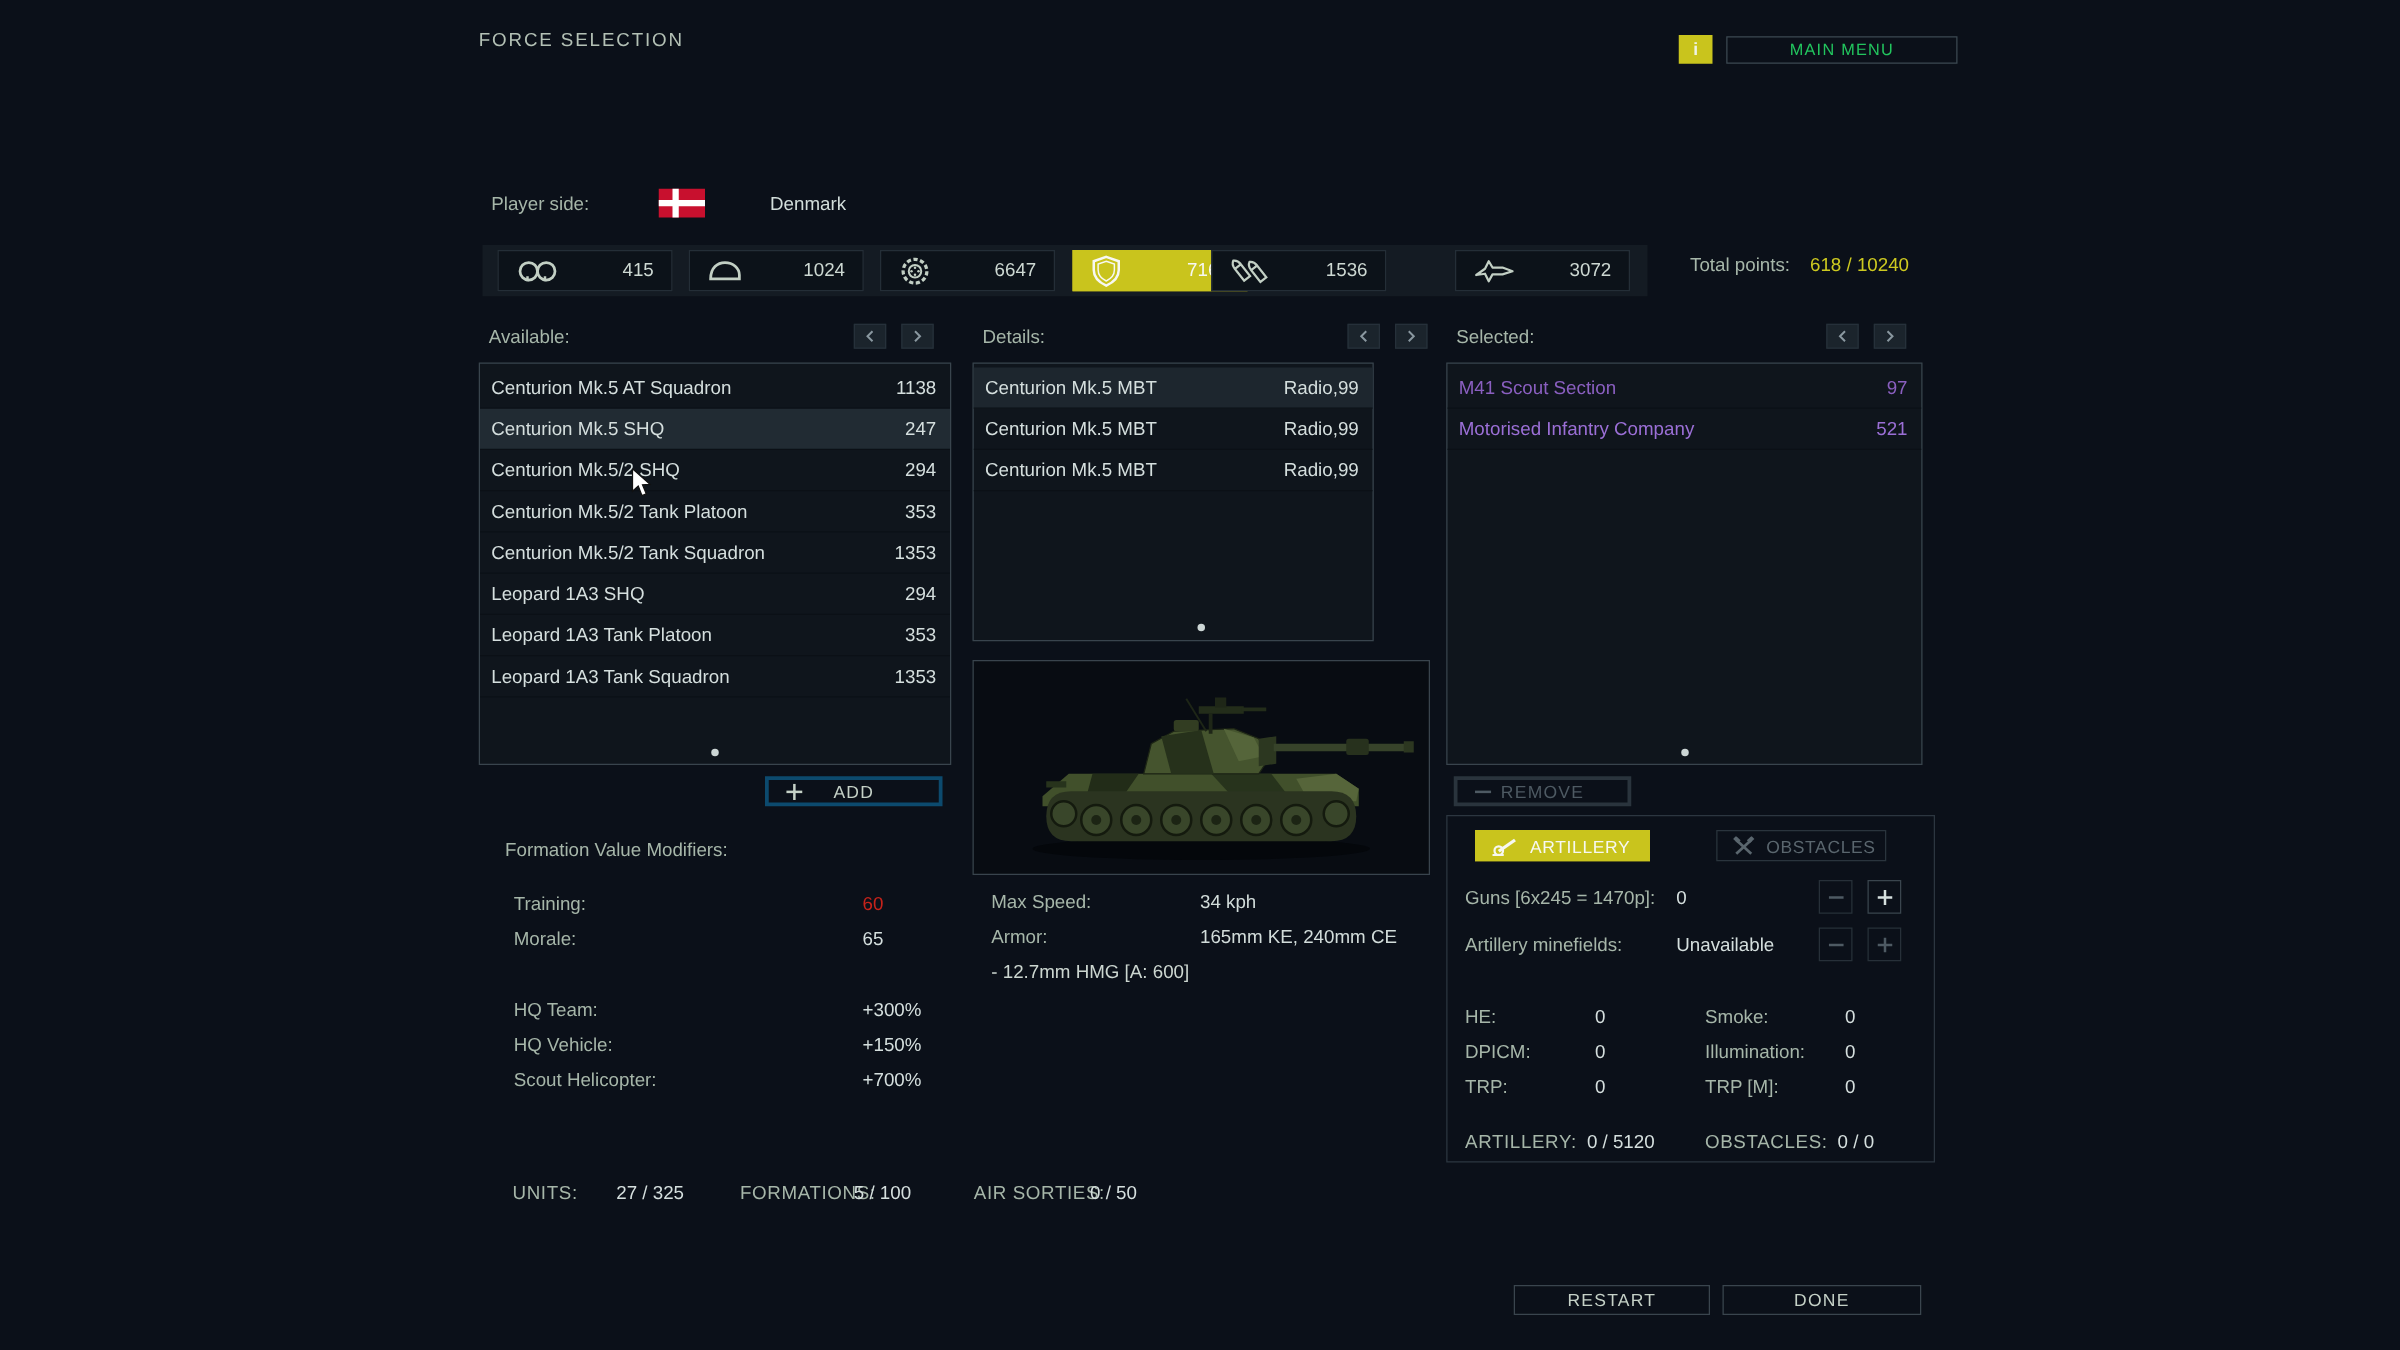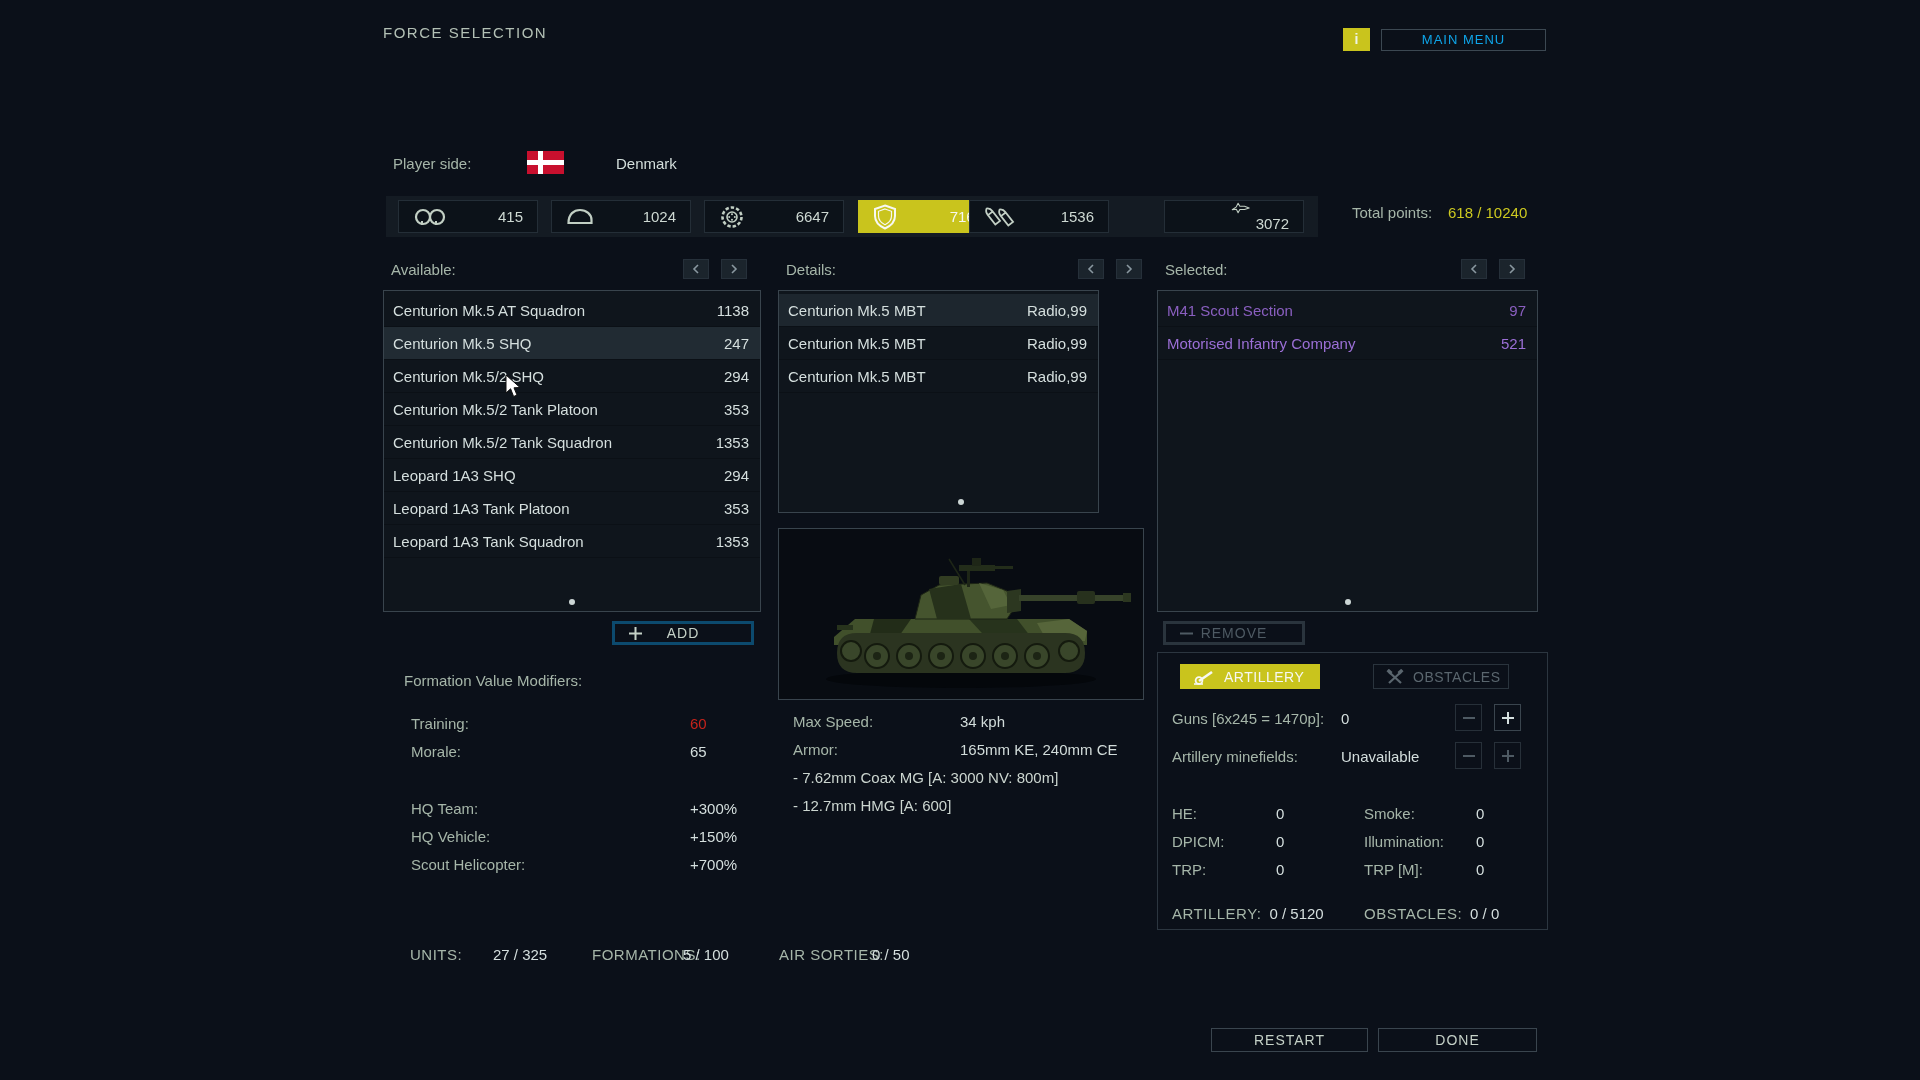--- a/index.html
+++ b/index.html
@@ -9,22 +9,22 @@
     background:#0b1019;
     font-family:"Liberation Sans", sans-serif;
     color:#d5dfde; font-size:15px;
   }
   .abs{ position:absolute; }
 
   
   .app-title{ left:383px; top:24px; font-size:15px; letter-spacing:1.5px; color:#b3c0b5; }
   .info-btn{ left:1343px; top:28px; width:27px; height:23px; background:#c9c41d;
     color:#eef3e6; font-weight:bold; font-size:14px; text-align:center; line-height:23px; cursor:pointer;}
-  .menu-btn{ left:1381px; top:29px; width:165px; height:22px; background:transparent;
-    border:1px solid #3c4852; color:#0ea5e9; font-size:13px; letter-spacing:1px;
+  .menu-btn{ left:1381px; top:29px; width:185px; height:22px; background:transparent;
+    border:1px solid #3c4852; color:#22c55e; font-size:13px; letter-spacing:1px;
     text-align:center; line-height:20px; cursor:pointer;}
 
   
   .label-green{ color:#a6b6a9; }
   .player-label{ left:393px; top:155px; }
   .flag{ left:527px; top:151px; width:37px; height:23px; background:#c8102e; }
   .flag:before{ content:""; position:absolute; left:11px; top:0; width:5px; height:23px; background:#fff; }
   .flag:after{ content:""; position:absolute; left:0; top:9px; width:37px; height:5px; background:#fff; }
   .player-country{ left:616px; top:155px; color:#d3dedb; }
 
@@ -158,21 +158,21 @@
       <g transform="rotate(-38 10 14)">
         <path d="M7,8 L13,8 L13,20 L7,20 Z M7,8 C7,4.5 9,2.5 10,2 C11,2.5 13,4.5 13,8" fill="none" stroke="#c2cfc4" stroke-width="1.8"></path>
       </g>
       <g transform="rotate(-38 23 15)">
         <path d="M20,9 L26,9 L26,21 L20,21 Z M20,9 C20,5.5 22,3.5 23,3 C24,3.5 26,5.5 26,9" fill="none" stroke="#c2cfc4" stroke-width="1.8"></path>
       </g>
     </svg>
     <span class="pts">1536</span>
   </div>
 
-  <div class="abs cat-btn" style="left:1164px;flex-direction:column;">
+  <div class="abs cat-btn" style="left:1164px;">
     <svg width="34" height="24" viewBox="0 0 34 24">
       <path d="M2,15 L9,10 L12,4 L15,9 L23,9 L31,12 L23,14.5 L15,14.5 L12,20 L9,14 Z" fill="none" stroke="#c2cfc4" stroke-width="1.8" stroke-linejoin="round"></path>
     </svg>
     <span class="pts">3072</span>
   </div>
 
   <div class="abs label-green total-label">Total points:</div>
   <div class="abs total-value">618 / 10240</div>
 
   <div class="abs ph" style="left:391px;">Available:</div>
@@ -303,21 +303,20 @@
       <circle cx="162" cy="127" r="4" fill="#1c2414"></circle>
         <circle cx="194" cy="127" r="4" fill="#1c2414"></circle>
       <circle cx="226" cy="127" r="4" fill="#1c2414"></circle>
         <circle cx="258" cy="127" r="4" fill="#1c2414"></circle>
     </svg>
   </div>
 
   <div class="abs specs">
     <div class="spec-row" style="position:relative;"><span class="label-green">Max Speed:</span><span class="spec-val">34 kph</span></div>
     <div class="spec-row" style="position:relative;"><span class="label-green">Armor:</span><span class="spec-val">165mm KE, 240mm CE</span></div>
-    <div class="spec-row weapon">- 7.62mm Coax MG [A: 3000 NV: 800m]</div>
     <div class="spec-row weapon">- 12.7mm HMG [A: 600]</div>
   </div>
 
   <div class="abs ph" style="left:1165px;">Selected:</div>
   <div class="abs pg-btn" style="left:1461px;">
     <svg width="8" height="10" viewBox="0 0 8 10">
         <polyline points="6,1 2,5 6,9" fill="none" stroke="#8a98a0" stroke-width="1.6"></polyline>
       </svg>
   </div>
   <div class="abs pg-btn" style="left:1499px;">

